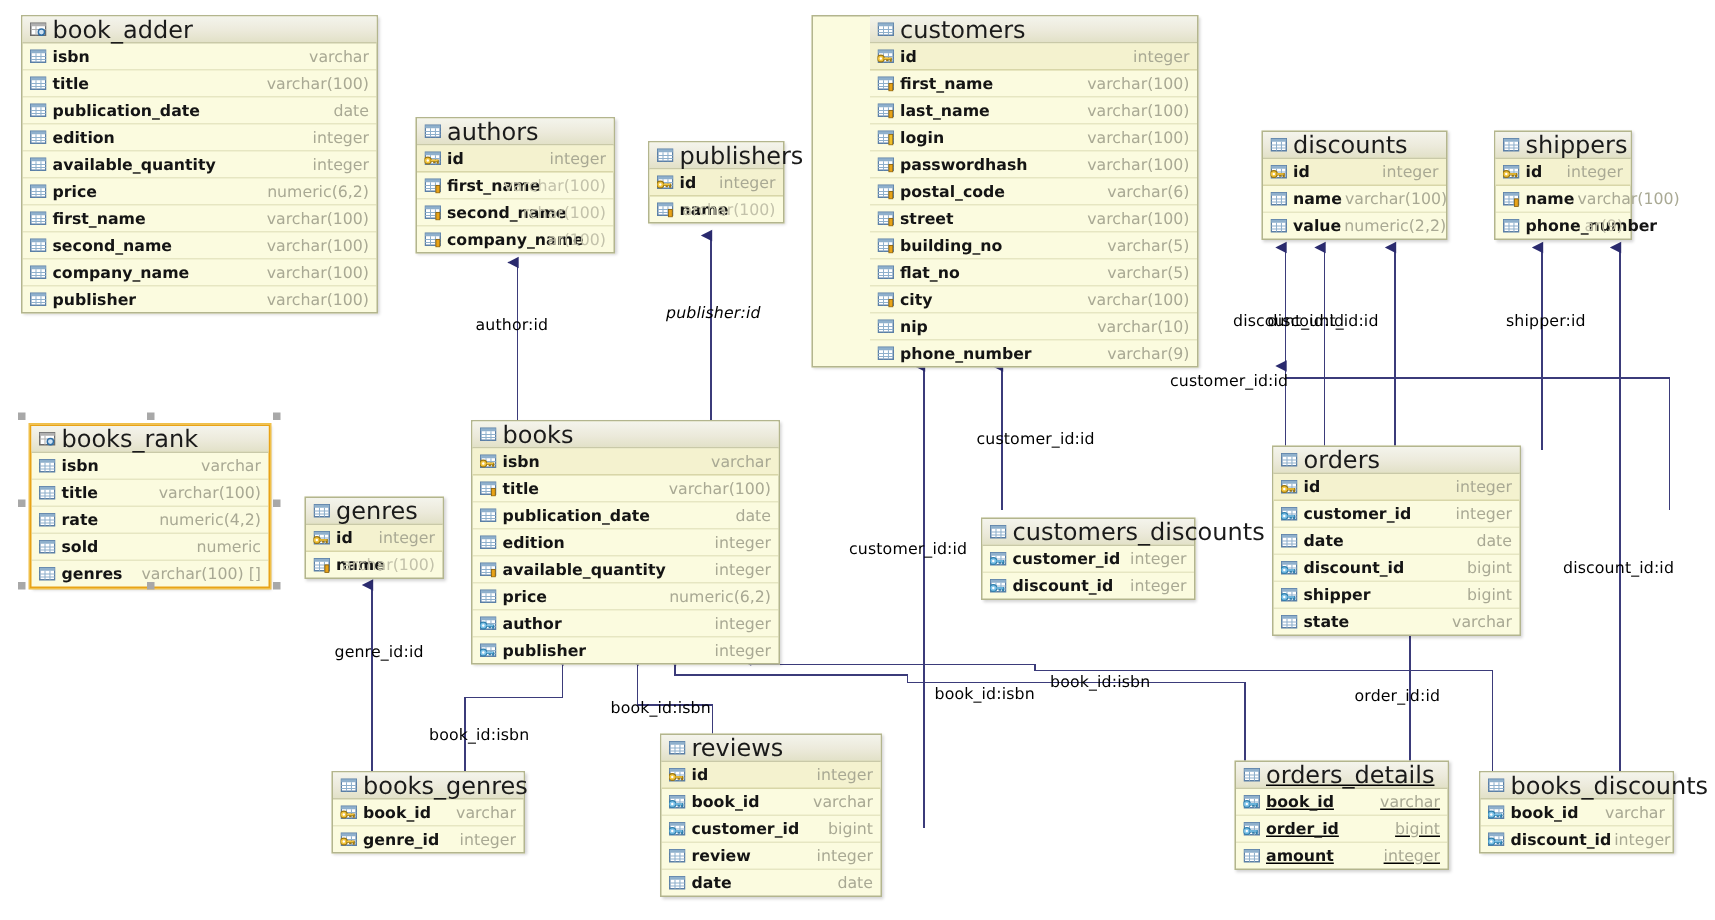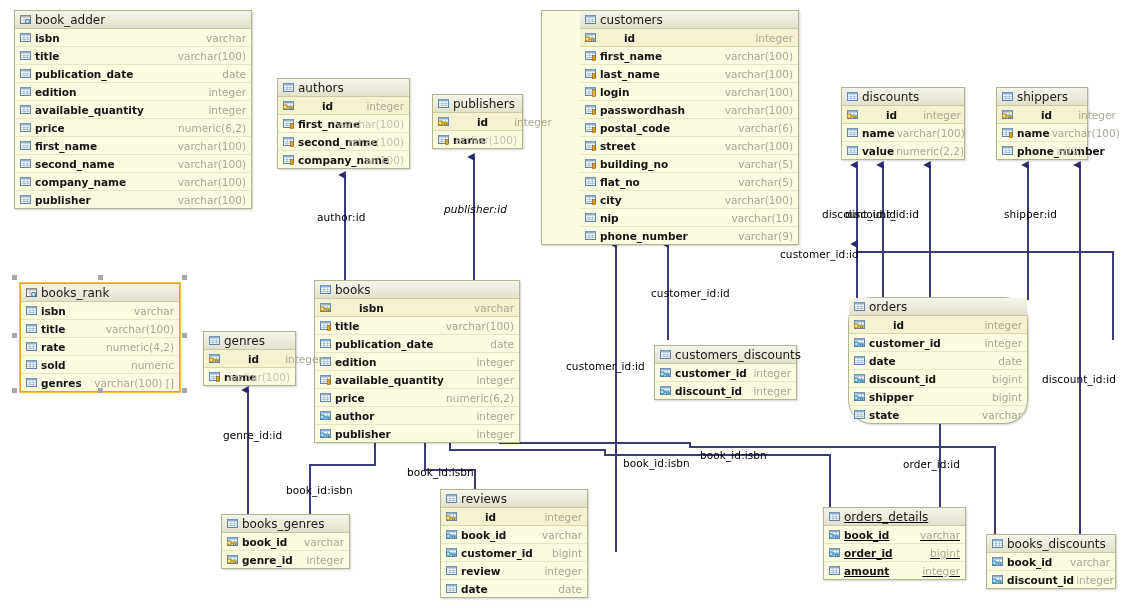--- a/index.html
+++ b/index.html
@@ -45,40 +45,39 @@
     border: 1px solid #e8a317;
     box-shadow: 0 0 0 1px #f0c04a, 1px 1px 2px rgba(0,0,0,0.18);
   }
   .tbl-head {
     display: flex;
     align-items: center;
     height: 17px;
     padding: 0 4px 0 5px;
     background: linear-gradient(to bottom, #f4f4ec 0%, #eceadb 55%, #e2e1c8 100%);
     border-bottom: 1px solid #c9c9a8;
-    font-size: 12px;
+    font-size: 16px;
     font-weight: normal;
     color: #1a1a1a;
   }
   .tbl-head .tname { margin-left: 4px; }
   .rows { }
   .row {
     display: flex;
     align-items: center;
     height: 17px;
     padding: 0 5px 0 5px;
     font-size: 10.5px;
     position: relative;
     border-bottom: 1px solid rgba(205,205,160,0.45);
   }
   .row:last-child { border-bottom: none; }
   .row.pkrow {
     background: #f4f2cf;
     border-bottom: 1px solid #d8d6a8;
-    gap: 24px;
   }
   .col-name {
     font-weight: bold;
     color: #141414;
     margin-left: 4px;
     white-space: nowrap;
   }
   .col-type {
     margin-left: auto;
     color: #a9a994;
@@ -948,21 +947,21 @@
                   <path d="M4.6,6.0 L9.2,6.0 L9.2,8.2 M6.9,6.0 L6.9,7.9" stroke="#2f7fad" stroke-width="1.5" fill="none"></path>
                   <path d="M4.6,6.0 L9.2,6.0" stroke="#7fc3e8" stroke-width="0.9"></path>
                 </g>
               </svg>
             </span>
             <span class="col-name">discount_id</span>
             <span class="col-type">integer</span>
           </div>
         </div>
       </div>
-      <div class="tbl" style="left: 848px; top: 297px; width: 180px; border-radius: 24px;">
+      <div class="tbl" style="left: 848px; top: 297px; width: 166px;">
         <div class="tbl-head">
           <span>
             <svg class="ico" viewBox="0 0 11 11" xmlns="http://www.w3.org/2000/svg">
               <rect x="0.5" y="1.5" width="10" height="8" fill="#ffffff" stroke="#5b7fa6" stroke-width="1"></rect>
               <rect x="0.5" y="1.5" width="10" height="2" fill="#8fb0cc" stroke="none"></rect>
               <path d="M4,3.5 L4,9.5 M7.3,3.5 L7.3,9.5 M0.5,5.7 L10.5,5.7 M0.5,7.6 L10.5,7.6" stroke="#8fb0cc" stroke-width="0.7"></path>
             </svg>
           </span>
           <span class="tname">orders</span>
         </div>
@@ -1246,21 +1245,21 @@
                 <rect x="0.5" y="1.5" width="10" height="8" fill="#ffffff" stroke="#5b7fa6" stroke-width="1"></rect>
                 <rect x="0.5" y="1.5" width="10" height="2" fill="#8fb0cc" stroke="none"></rect>
                 <path d="M4,3.5 L4,9.5 M7.3,3.5 L7.3,9.5 M0.5,5.7 L10.5,5.7 M0.5,7.6 L10.5,7.6" stroke="#8fb0cc" stroke-width="0.7"></path>
               </svg>
             </span>
             <span class="col-name">amount</span>
             <span class="col-type">integer</span>
           </div>
         </div>
       </div>
-      <div class="tbl" style="left: 986px; top: 534px; width: 130px;">
+      <div class="tbl" style="left: 986px; top: 514px; width: 130px;">
         <div class="tbl-head">
           <span>
             <svg class="ico" viewBox="0 0 11 11" xmlns="http://www.w3.org/2000/svg">
               <rect x="0.5" y="1.5" width="10" height="8" fill="#ffffff" stroke="#5b7fa6" stroke-width="1"></rect>
               <rect x="0.5" y="1.5" width="10" height="2" fill="#8fb0cc" stroke="none"></rect>
               <path d="M4,3.5 L4,9.5 M7.3,3.5 L7.3,9.5 M0.5,5.7 L10.5,5.7 M0.5,7.6 L10.5,7.6" stroke="#8fb0cc" stroke-width="0.7"></path>
             </svg>
           </span>
           <span class="tname">books_discounts</span>
         </div>

